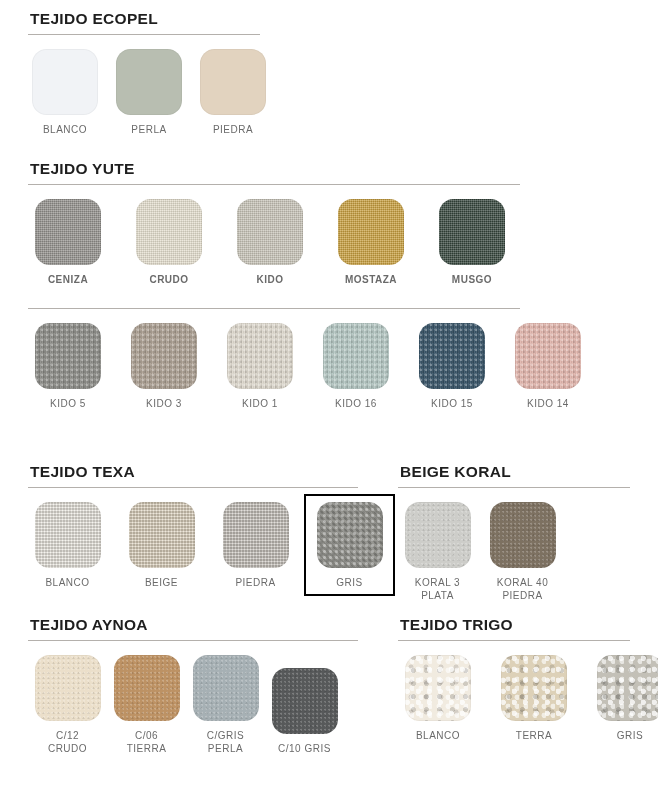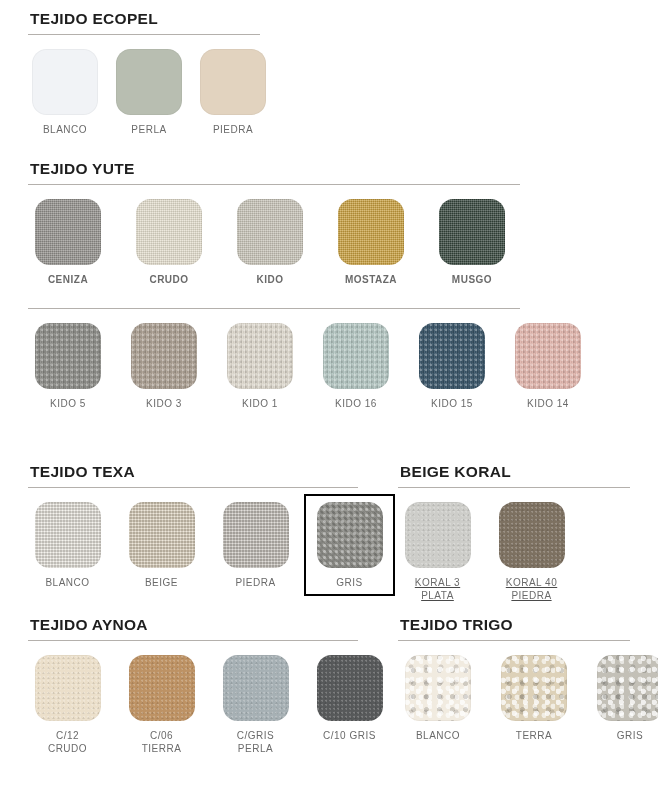--- a/index.html
+++ b/index.html
@@ -214,38 +214,38 @@
         <div class="swatch-cell selected">
           <div class="swatch-chip tex-knit" style="width: 66px; height: 66px; background-color: rgb(139, 139, 134);"></div>
           <div class="swatch-label" style="width: 79px;">GRIS</div>
         </div>
       </div>
   </div>
 
   <div class="section" style="left:398px; top:463px; width:232px;">
     <div class="section-title">BEIGE KORAL</div>
     <div class="section-rule"></div>
-    <div class="swatch-row" id="row-koral" style="gap: 15px; text-decoration: underline;">
+    <div class="swatch-row" id="row-koral" style="gap: 6px;">
         <div class="swatch-cell">
           <div class="swatch-chip tex-felt" style="width: 66px; height: 66px; background-color: rgb(205, 205, 201);"></div>
           <div class="swatch-label" style="width: 79px;">KORAL 3
 PLATA</div>
         </div>
         <div class="swatch-cell">
           <div class="swatch-chip tex-felt" style="width: 66px; height: 66px; background-color: rgb(125, 113, 97);"></div>
           <div class="swatch-label" style="width: 79px;">KORAL 40
 PIEDRA</div>
         </div>
       </div>
   </div>
 
   <div class="section" style="left:28px; top:616px; width:330px;">
     <div class="section-title">TEJIDO AYNOA</div>
     <div class="section-rule"></div>
-    <div class="swatch-row" id="row-aynoa" style="gap: 15px;">
+    <div class="swatch-row" id="row-aynoa" style=" align-items: flex-end;">
         <div class="swatch-cell">
           <div class="swatch-chip tex-felt" style="width: 66px; height: 66px; background-color: rgb(235, 223, 202);"></div>
           <div class="swatch-label" style="width: 79px;">C/12
 CRUDO</div>
         </div>
         <div class="swatch-cell">
           <div class="swatch-chip tex-felt" style="width: 66px; height: 66px; background-color: rgb(189, 146, 100);"></div>
           <div class="swatch-label" style="width: 79px;">C/06
 TIERRA</div>
         </div>

